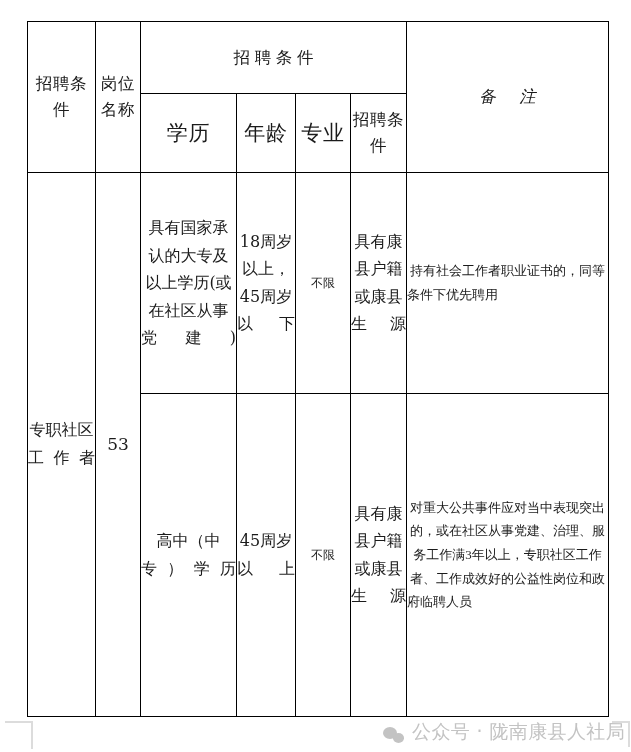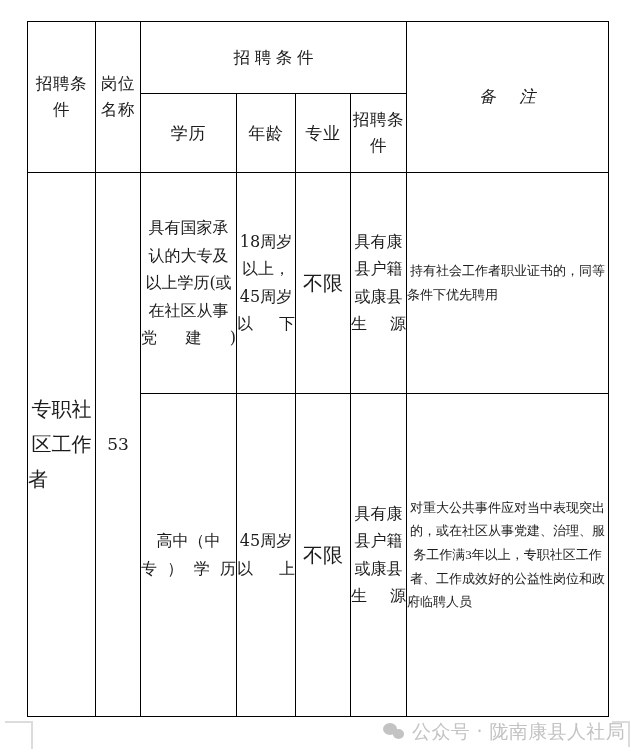--- a/index.html
+++ b/index.html
@@ -40,21 +40,21 @@
   .col-post  { width: 68px; }
   .col-num   { width: 45px; }
   .col-edu   { width: 96px; }
   .col-age   { width: 59px; }
   .col-major { width: 55px; }
   .col-other { width: 56px; }
   .col-note  { width: 202px; }
 
   
   .hdr {
-    font-size: 17px;
+    font-size: 21px;
     letter-spacing: 0.04em;
     line-height: 1.55;
   }
   .hdr-wide {
     font-size: 16.5px;
     letter-spacing: 0.28em;
     text-indent: 0.28em;
     font-family: Liberation Serif, serif;
   }
   .hdr-narrow {
@@ -84,44 +84,44 @@
   .cell-note {
     text-align: justify;
     text-align-last: left;
     text-justify: inter-character;
     font-size: 13px;
     line-height: 1.82;
     padding: 8px 9px;
     font-family: Liberation Serif, serif;
   }
   .cell-post {
-    font-size: 20px;
+    font-size: 16px;
     line-height: 1.75;
     padding: 4px 8px;
     text-align: justify;
     text-align-last: justify;
     text-justify: inter-character;
   }
   .cell-num {
     font-size: 17px;
   }
   .cell-plain {
-    font-size: 20px;
+    font-size: 12px;
     line-height: 1.7;
   }
   .vmid { vertical-align: middle; }
   .vtop { vertical-align: top; }
 
   
   #watermark {
     position: absolute;
     left: 383px;
     top: 719px;
     display: flex;
-    align-items: center;
+    align-items: flex-end;
     gap: 7px;
     color: #c3c3c3;
     font-size: 19px;
     font-family: "DejaVu Sans", "Liberation Sans", sans-serif;
     letter-spacing: 0.02em;
     white-space: nowrap;
     user-select: none;
   }
   #watermark .wm-icon {
     display: inline-block;

